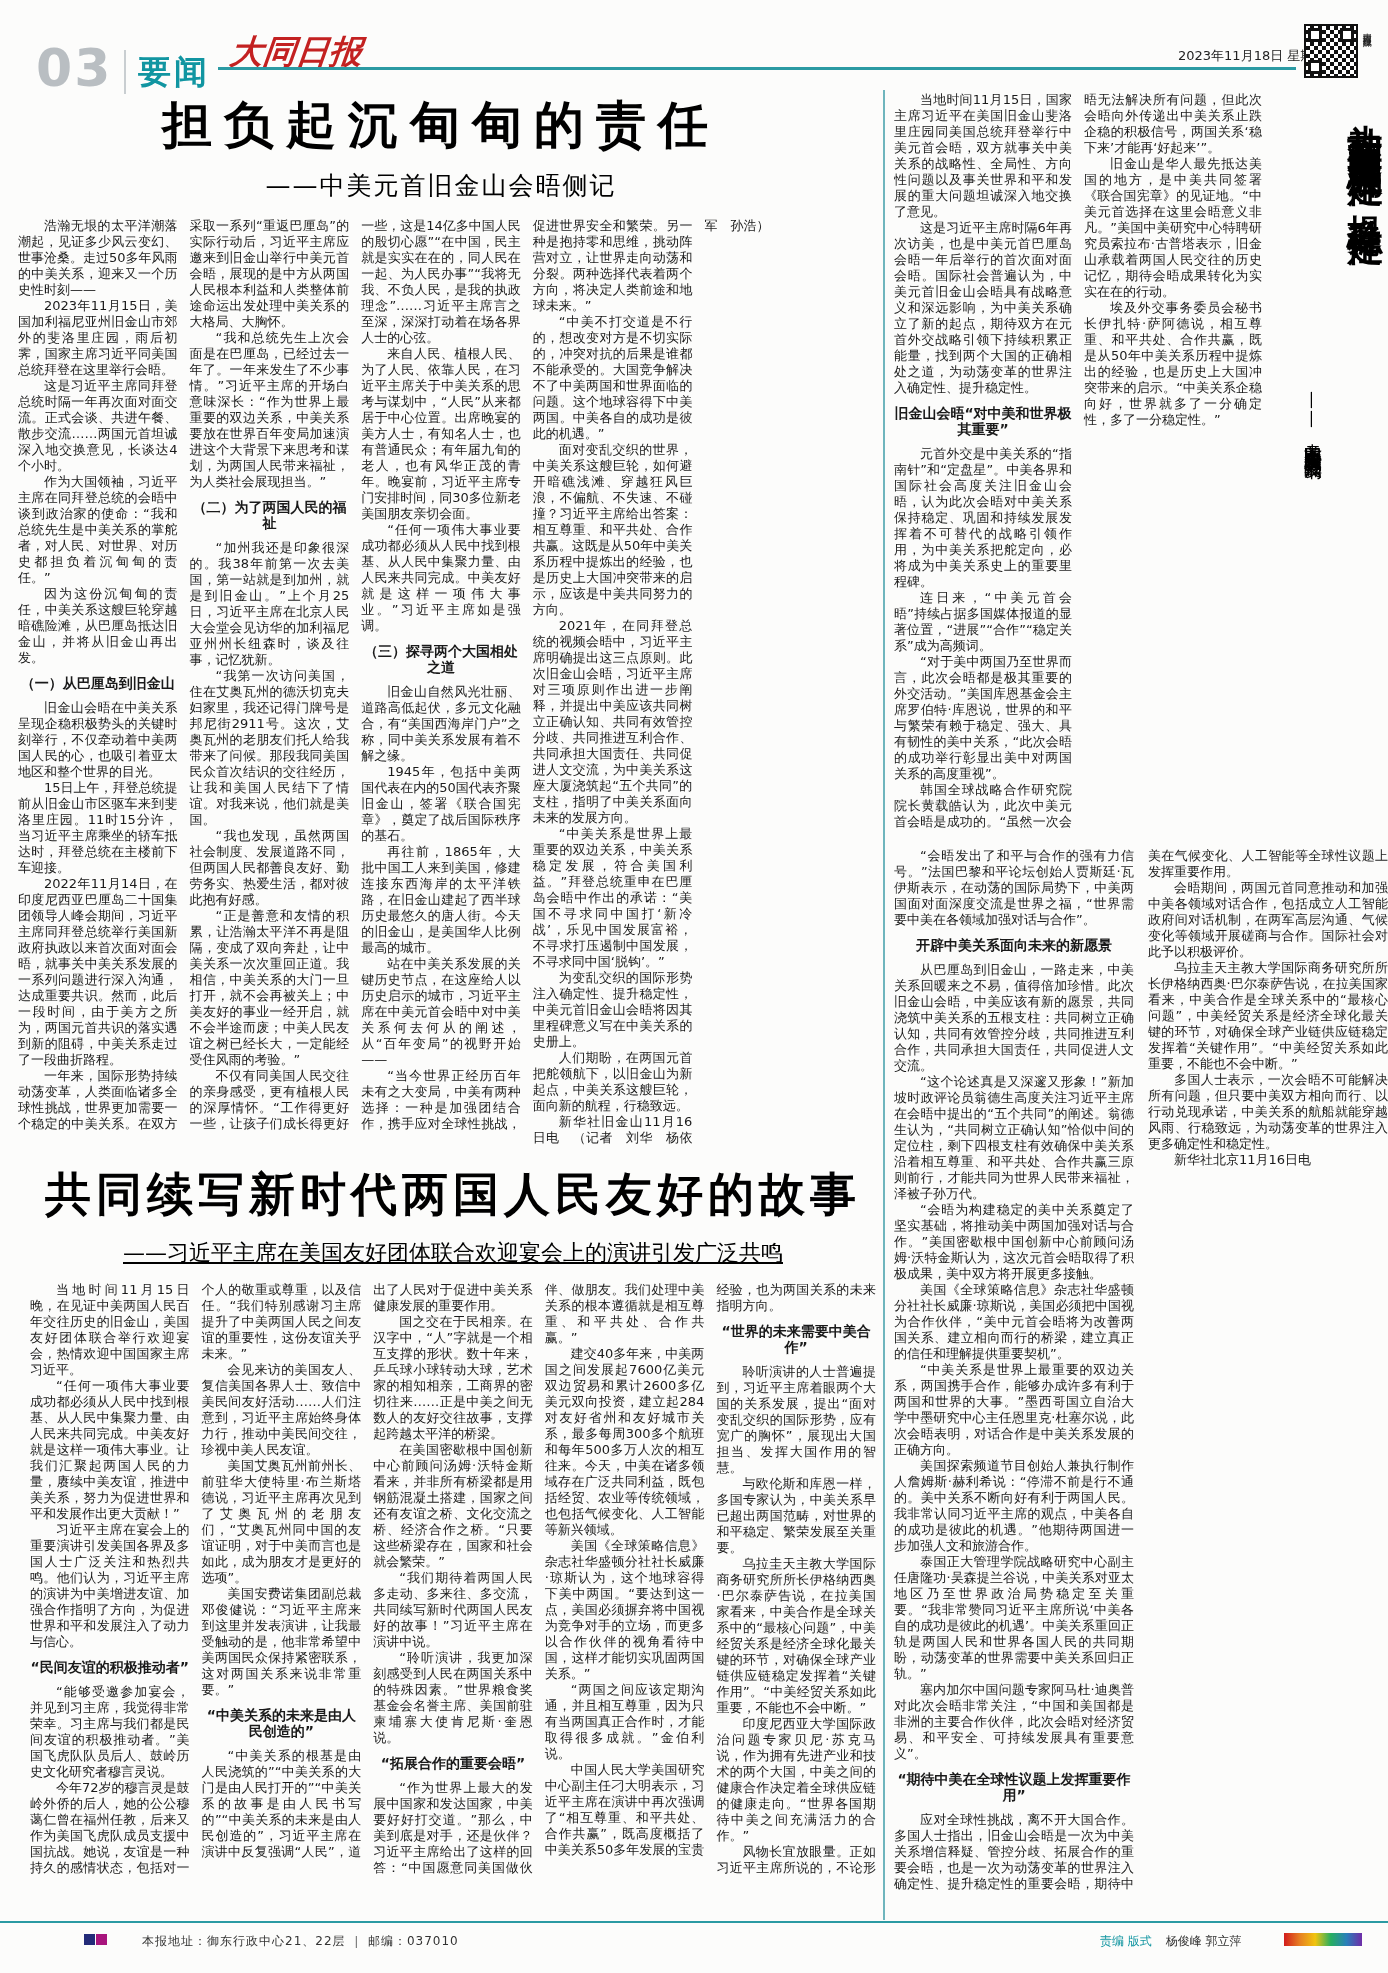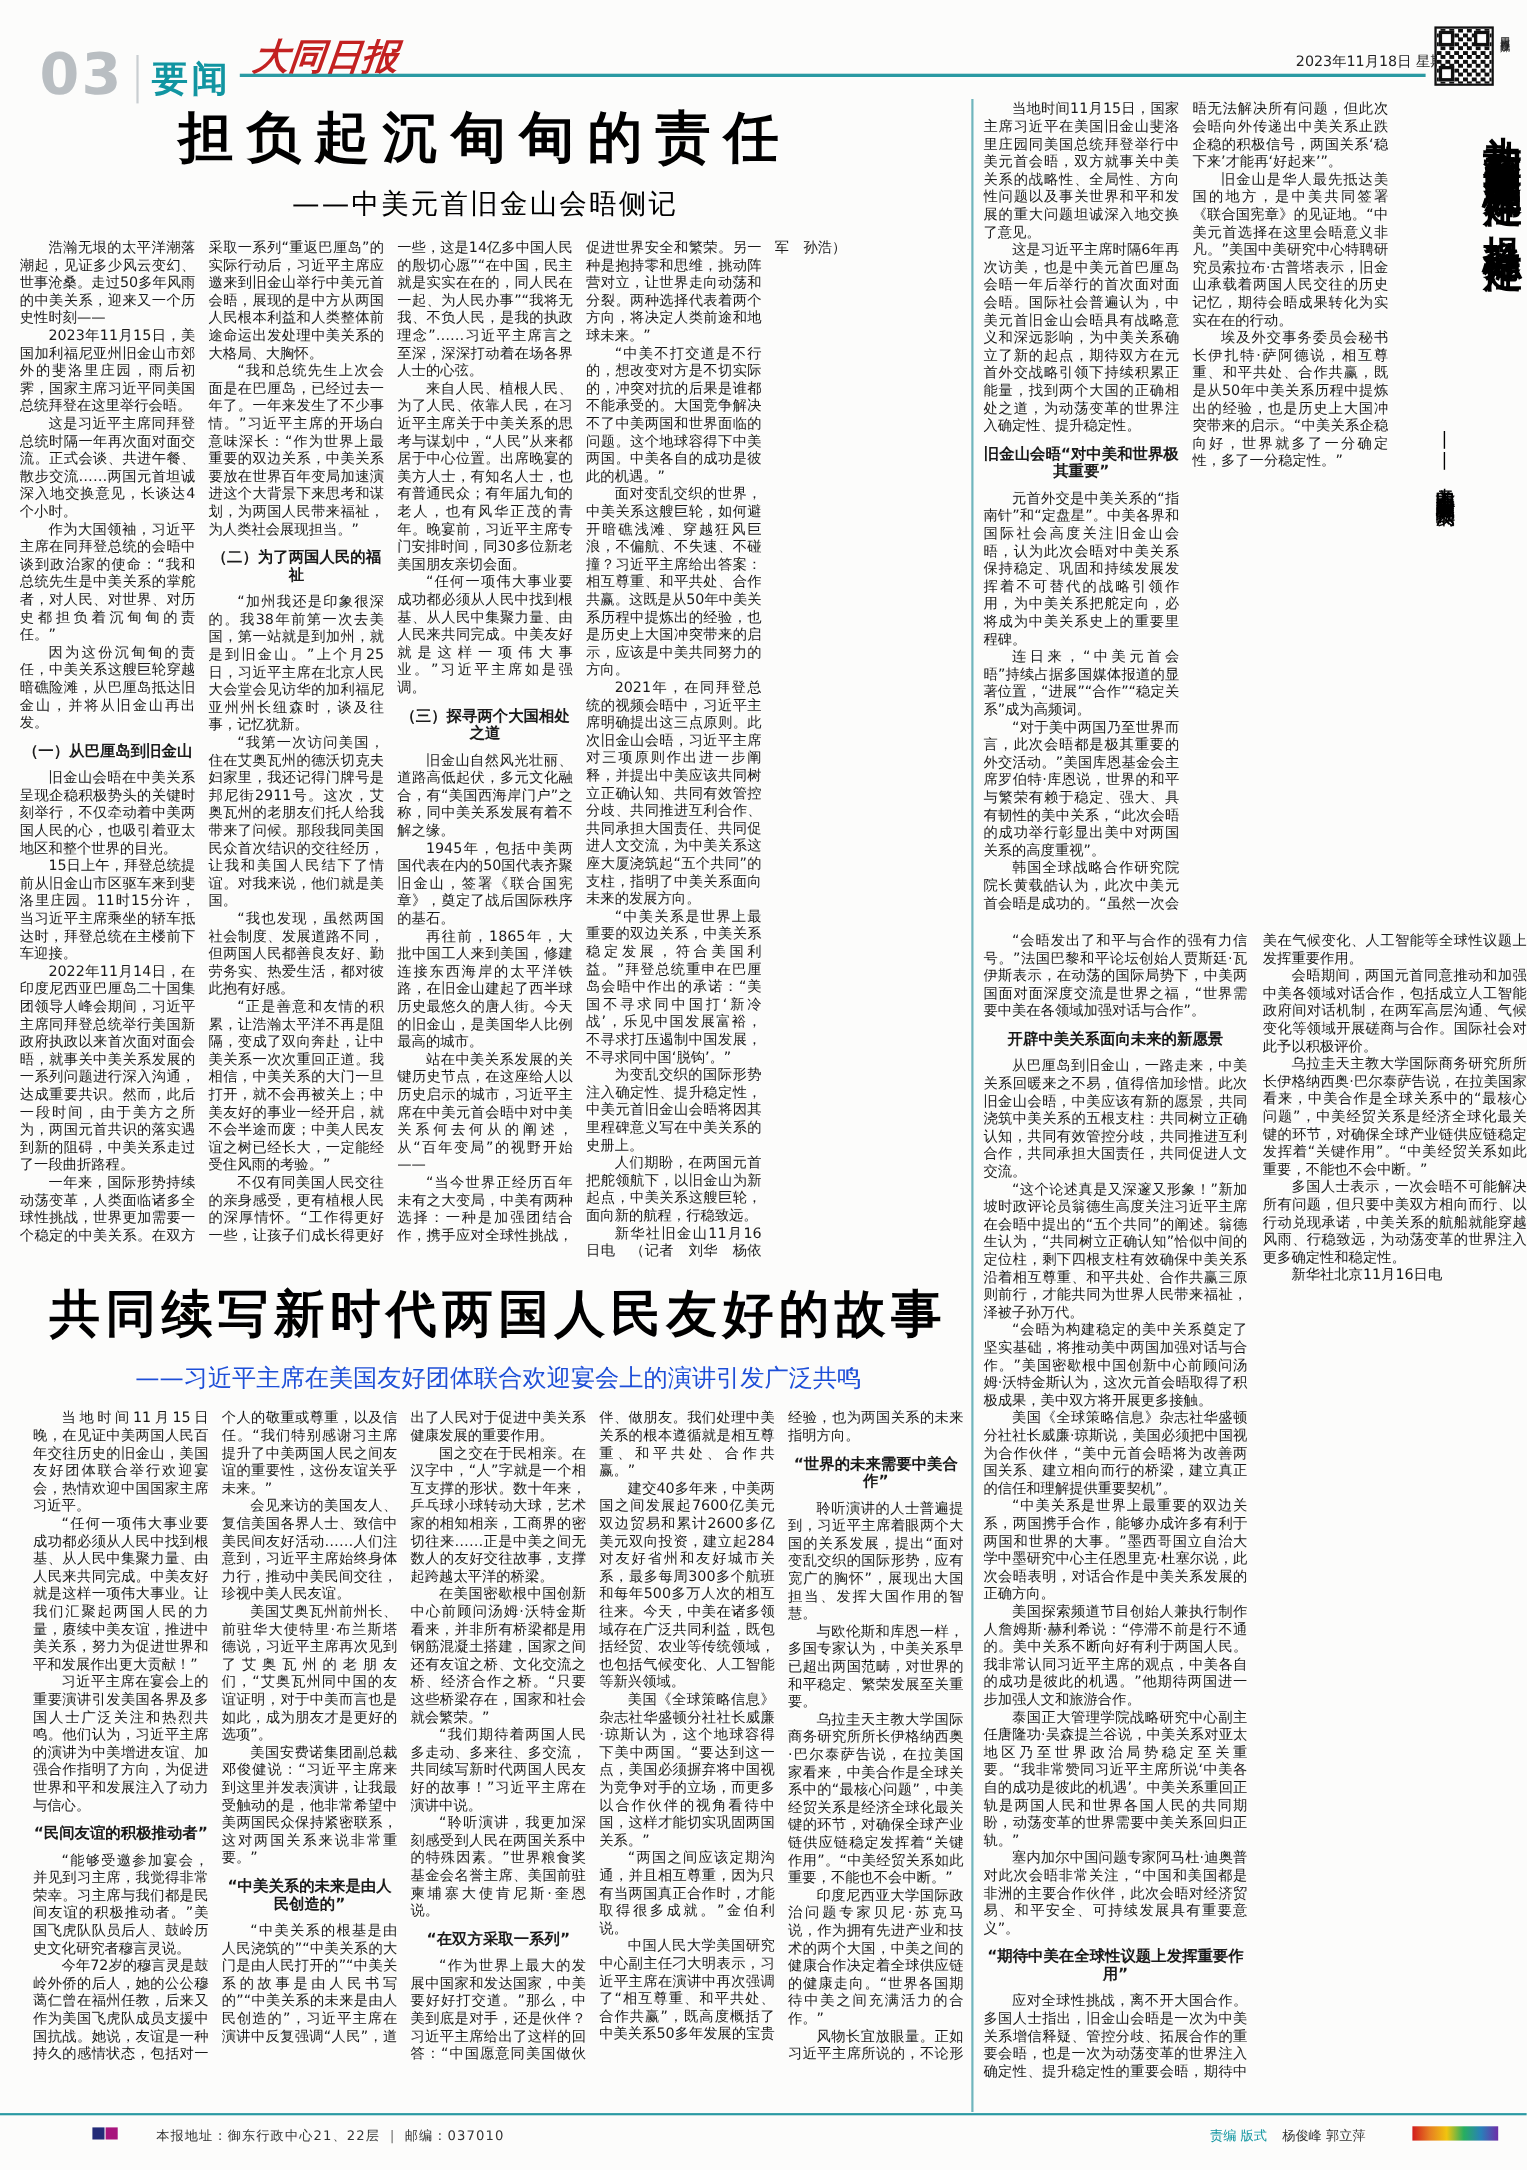--- a/index.html
+++ b/index.html
@@ -39,21 +39,21 @@
   
   .article-right { position:absolute; left:894px; top:92px; width:494px; height:1828px; }
   .ar-top    { position:absolute; left:0; top:0; width:368px; height:744px; column-count:2; }
   .ar-vtitle { position:absolute; left:382px; top:4px; width:112px; height:744px; writing-mode:vertical-rl; }
   .ar-vt-main { font-size:35px; font-weight:bold; letter-spacing:4px; color:#000; }
   .ar-vt-sub  { font-size:18px; margin-block-start:16px; padding-top:295px; color:#000; letter-spacing:1px; }
   .ar-bottom { position:absolute; left:0; top:756px; width:494px; height:1060px; column-count:2; column-gap:14px; }
   
   .article-bottom { position:absolute; left:30px; top:1164px; width:846px; }
   .ab-title { text-align:center; font-size:46px; font-weight:bold; letter-spacing:5px; color:#000; }
-  .ab-sub   { text-align:center; font-size:22px; margin-top:12px; color:#1d4ed8; }
+  .ab-sub   { text-align:center; font-size:22px; margin-top:12px; color:#000000;text-decoration:underline; }
   .ab-body  { margin-top:14px; height:606px; column-count:5; }
   
   .footer-rule { position:absolute; left:0; top:1921px; width:1388px; height:2px; background:#2b9aa3; }
   .footer { position:absolute; left:0; top:1930px; width:1388px; height:34px; font-size:12px;padding-left:36px; }
   .ft-sq1 { position:absolute; left:84px; top:4px; width:11px; height:11px; background:#232b78; }
   .ft-sq2 { position:absolute; left:96px; top:4px; width:11px; height:11px; background:#a8157d; }
   .ft-address { position:absolute; left:142px; top:3px; color:#333; letter-spacing:1px; }
   .ft-editors { position:absolute; left:1100px; top:3px; }
   .ft-ed-label { color:#1195a1; }
   .ft-ed-names { color:#333; margin-left:10px; }
@@ -165,21 +165,21 @@
       <p class="body-p">今年72岁的穆言灵是鼓岭外侨的后人，她的公公穆蔼仁曾在福州任教，后来又作为美国飞虎队成员支援中国抗战。她说，友谊是一种持久的感情状态，包括对一个人的敬重或尊重，以及信任。“我们特别感谢习主席提升了中美两国人民之间友谊的重要性，这份友谊关乎未来。”</p>
       <p class="body-p">会见来访的美国友人、复信美国各界人士、致信中美民间友好活动……人们注意到，习近平主席始终身体力行，推动中美民间交往，珍视中美人民友谊。</p>
       <p class="body-p">美国艾奥瓦州前州长、前驻华大使特里·布兰斯塔德说，习近平主席再次见到了艾奥瓦州的老朋友们，“艾奥瓦州同中国的友谊证明，对于中美而言也是如此，成为朋友才是更好的选项”。</p>
       <p class="body-p">美国安费诺集团副总裁邓俊健说：“习近平主席来到这里并发表演讲，让我最受触动的是，他非常希望中美两国民众保持紧密联系，这对两国关系来说非常重要。”</p>
       <h3 class="col-head">“中美关系的未来是由人民创造的”</h3>
       <p class="body-p">“中美关系的根基是由人民浇筑的”“中美关系的大门是由人民打开的”“中美关系的故事是由人民书写的”“中美关系的未来是由人民创造的”，习近平主席在演讲中反复强调“人民”，道出了人民对于促进中美关系健康发展的重要作用。</p>
       <p class="body-p">国之交在于民相亲。在汉字中，“人”字就是一个相互支撑的形状。数十年来，乒乓球小球转动大球，艺术家的相知相亲，工商界的密切往来……正是中美之间无数人的友好交往故事，支撑起跨越太平洋的桥梁。</p>
       <p class="body-p">在美国密歇根中国创新中心前顾问汤姆·沃特金斯看来，并非所有桥梁都是用钢筋混凝土搭建，国家之间还有友谊之桥、文化交流之桥、经济合作之桥。“只要这些桥梁存在，国家和社会就会繁荣。”</p>
       <p class="body-p">“我们期待着两国人民多走动、多来往、多交流，共同续写新时代两国人民友好的故事！”习近平主席在演讲中说。</p>
       <p class="body-p">“聆听演讲，我更加深刻感受到人民在两国关系中的特殊因素。”世界粮食奖基金会名誉主席、美国前驻柬埔寨大使肯尼斯·奎恩说。</p>
-      <h3 class="col-head">“在双方采取一系列”</h3>
+      <h3 class="col-head">“拓展合作的重要会晤”</h3>
       <p class="body-p">“作为世界上最大的发展中国家和发达国家，中美要好好打交道。”那么，中美到底是对手，还是伙伴？习近平主席给出了这样的回答：“中国愿意同美国做伙伴、做朋友。我们处理中美关系的根本遵循就是相互尊重、和平共处、合作共赢。”</p>
       <p class="body-p">建交40多年来，中美两国之间发展起7600亿美元双边贸易和累计2600多亿美元双向投资，建立起284对友好省州和友好城市关系，最多每周300多个航班和每年500多万人次的相互往来。今天，中美在诸多领域存在广泛共同利益，既包括经贸、农业等传统领域，也包括气候变化、人工智能等新兴领域。</p>
       <p class="body-p">美国《全球策略信息》杂志社华盛顿分社社长威廉·琼斯认为，这个地球容得下美中两国。“要达到这一点，美国必须摒弃将中国视为竞争对手的立场，而更多以合作伙伴的视角看待中国，这样才能切实巩固两国关系。”</p>
       <p class="body-p">“两国之间应该定期沟通，并且相互尊重，因为只有当两国真正合作时，才能取得很多成就。”金伯利说。</p>
       <p class="body-p">中国人民大学美国研究中心副主任刁大明表示，习近平主席在演讲中再次强调了“相互尊重、和平共处、合作共赢”，既高度概括了中美关系50多年发展的宝贵经验，也为两国关系的未来指明方向。</p>
       <h3 class="col-head">“世界的未来需要中美合作”</h3>
       <p class="body-p">聆听演讲的人士普遍提到，习近平主席着眼两个大国的关系发展，提出“面对变乱交织的国际形势，应有宽广的胸怀”，展现出大国担当、发挥大国作用的智慧。</p>
       <p class="body-p">与欧伦斯和库恩一样，多国专家认为，中美关系早已超出两国范畴，对世界的和平稳定、繁荣发展至关重要。</p>
       <p class="body-p">乌拉圭天主教大学国际商务研究所所长伊格纳西奥·巴尔泰萨告说，在拉美国家看来，中美合作是全球关系中的“最核心问题”，中美经贸关系是经济全球化最关键的环节，对确保全球产业链供应链稳定发挥着“关键作用”。“中美经贸关系如此重要，不能也不会中断。”</p>
       <p class="body-p">印度尼西亚大学国际政治问题专家贝尼·苏克马说，作为拥有先进产业和技术的两个大国，中美之间的健康合作决定着全球供应链的健康走向。“世界各国期待中美之间充满活力的合作。”</p>

